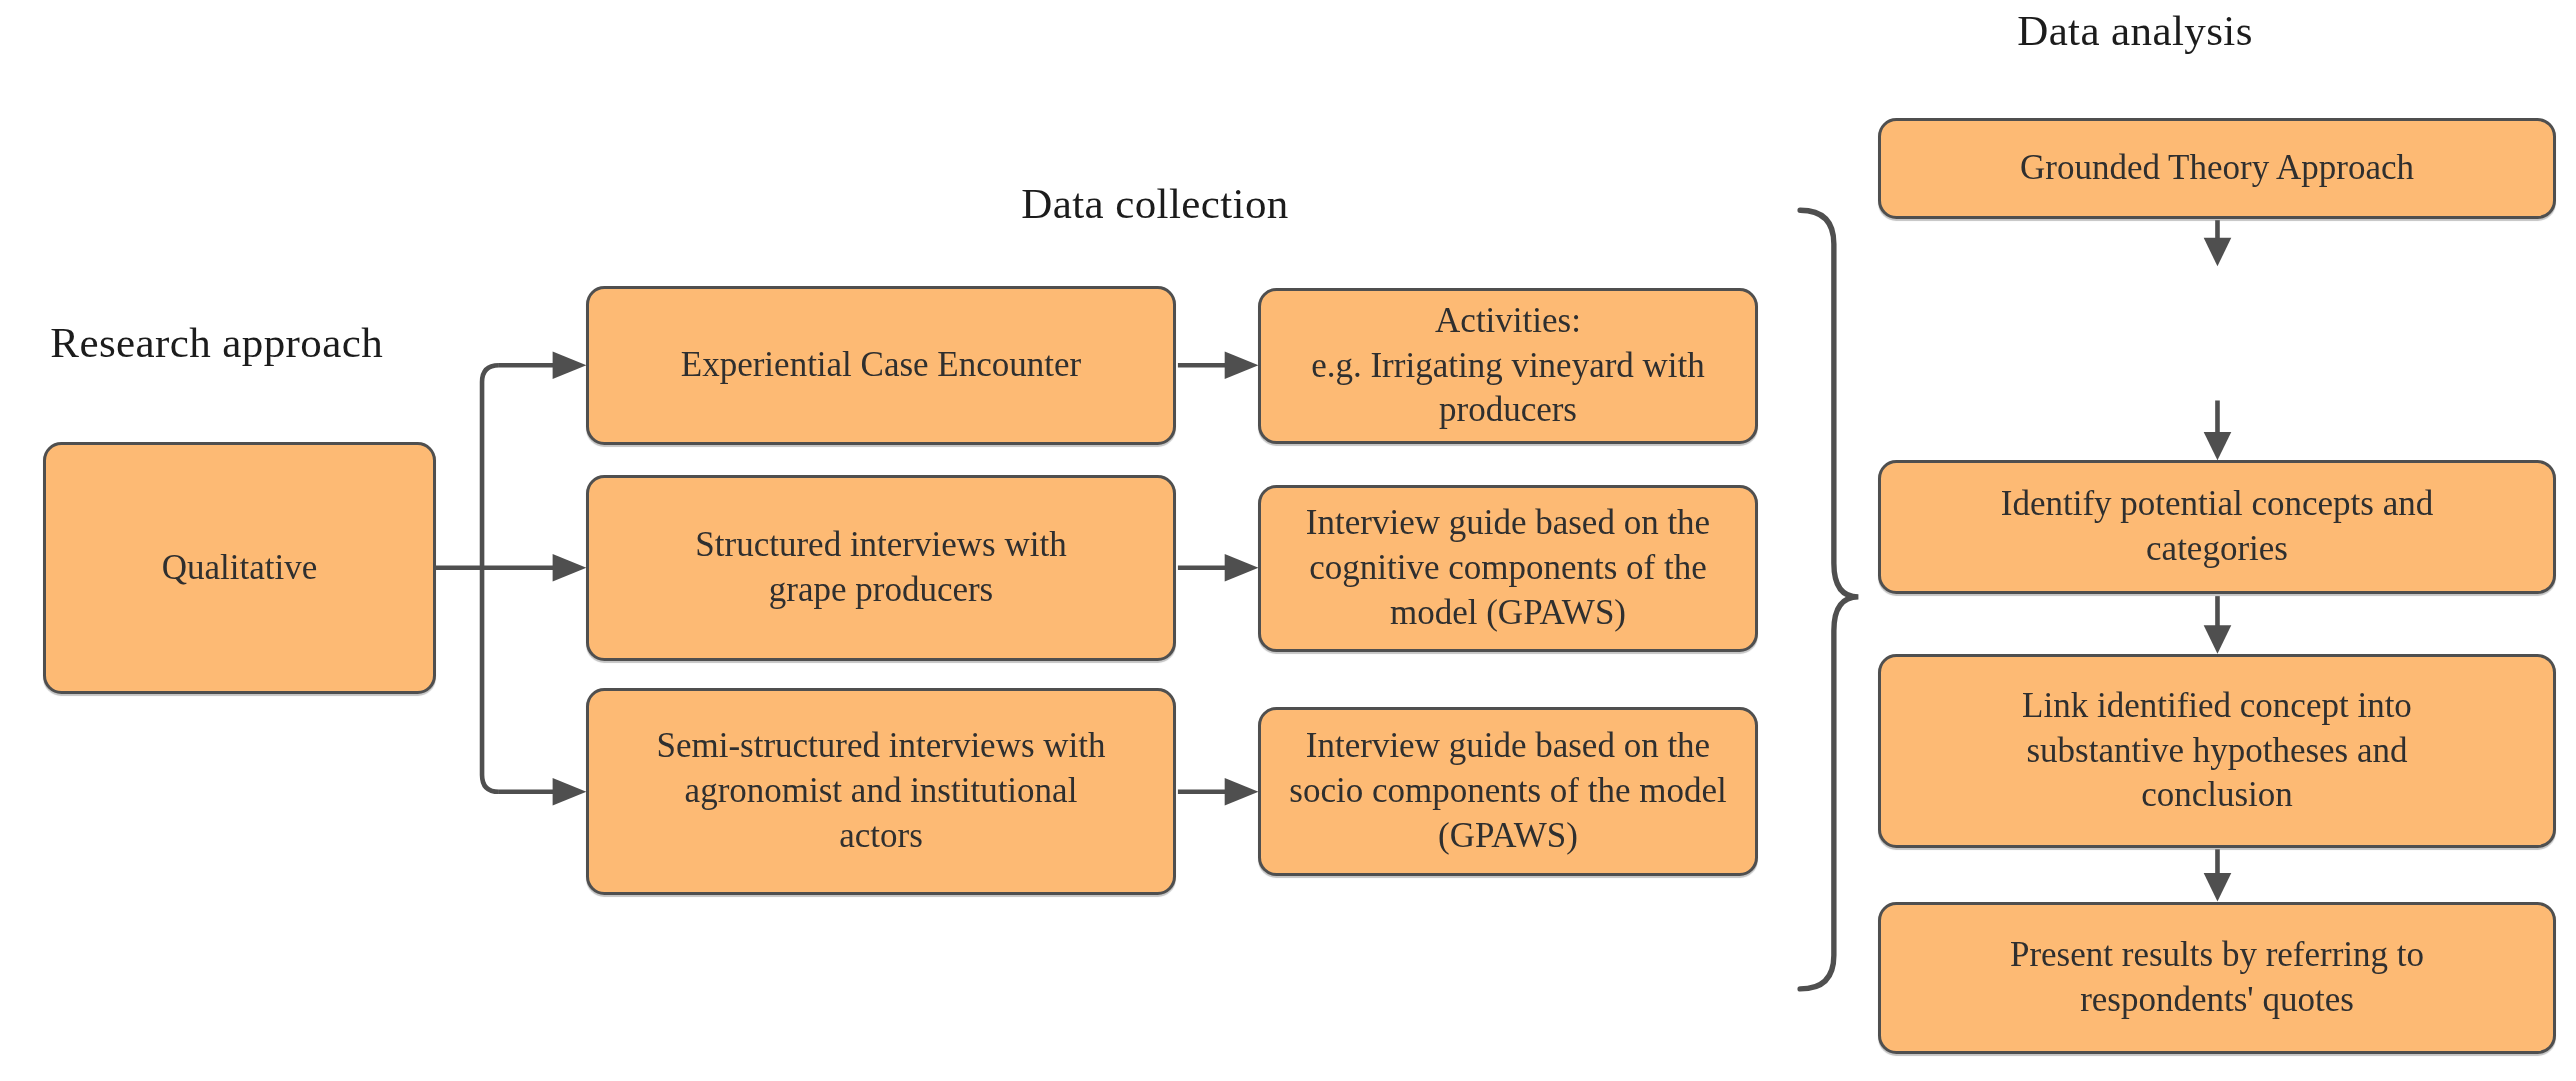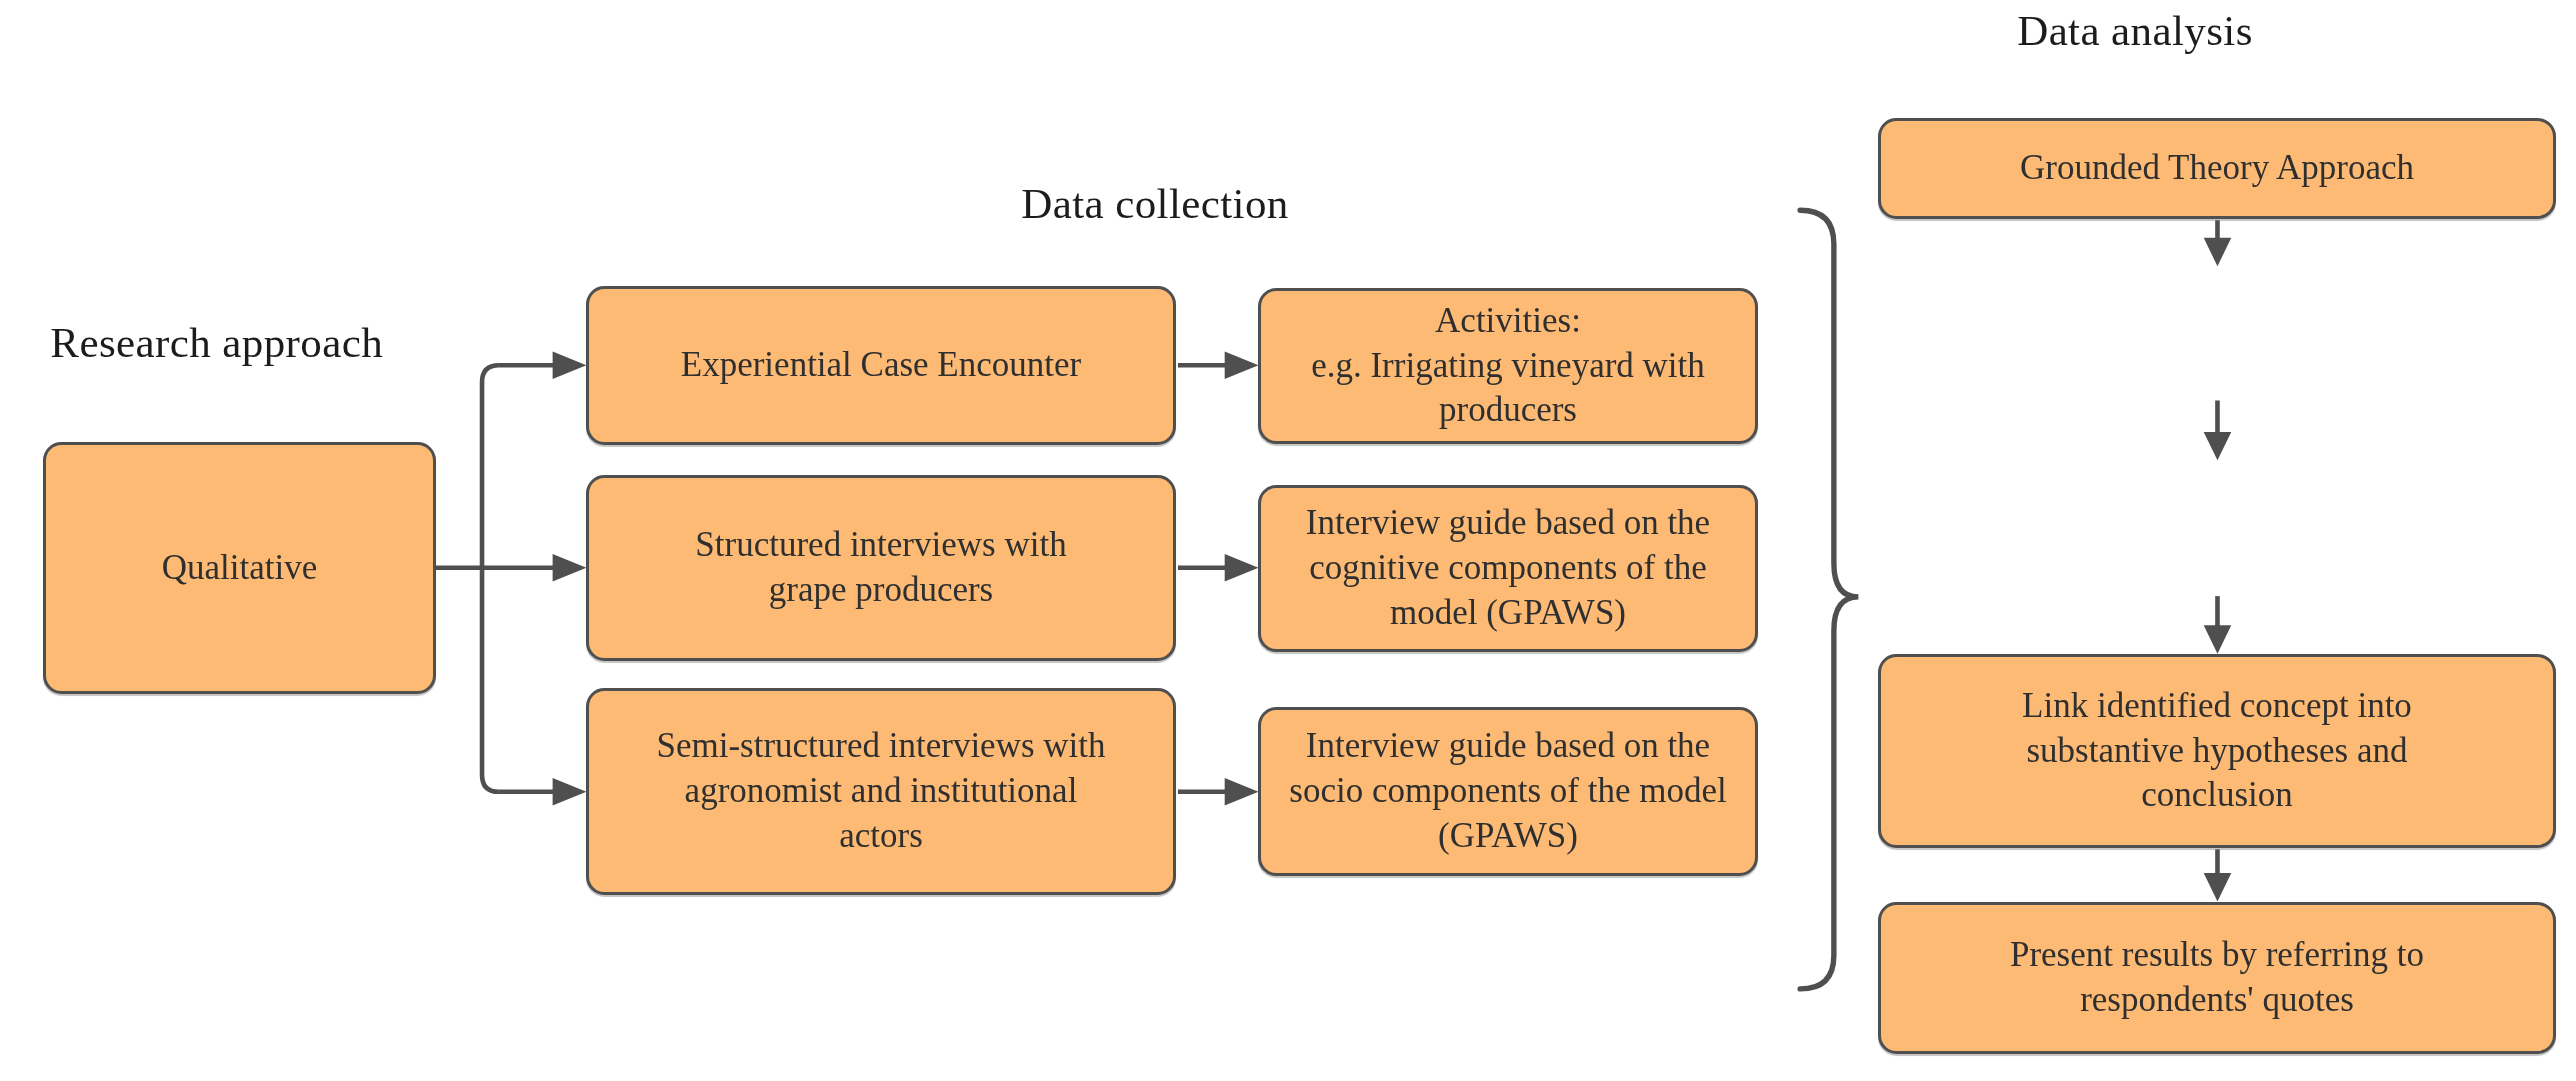--- a/index.html
+++ b/index.html
@@ -129,20 +129,22 @@
 e.g. Irrigating vineyard with
 producers</div>
   <div class="box" id="box-instr-1">Interview guide based on the
 cognitive components of the
 model (GPAWS)</div>
   <div class="box" id="box-instr-2">Interview guide based on the
 socio components of the model
 (GPAWS)</div>
 
   <div class="box" id="box-step-0">Grounded Theory Approach</div>
+  <div class="box" id="box-step-2">Identify potential concepts and
+categories</div>
   <div class="box" id="box-step-3">Link identified concept into
 substantive hypotheses and
 conclusion</div>
   <div class="box" id="box-step-4">Present results by referring to
 respondents' quotes</div>
 
 </div>
 
 
 </body></html>

